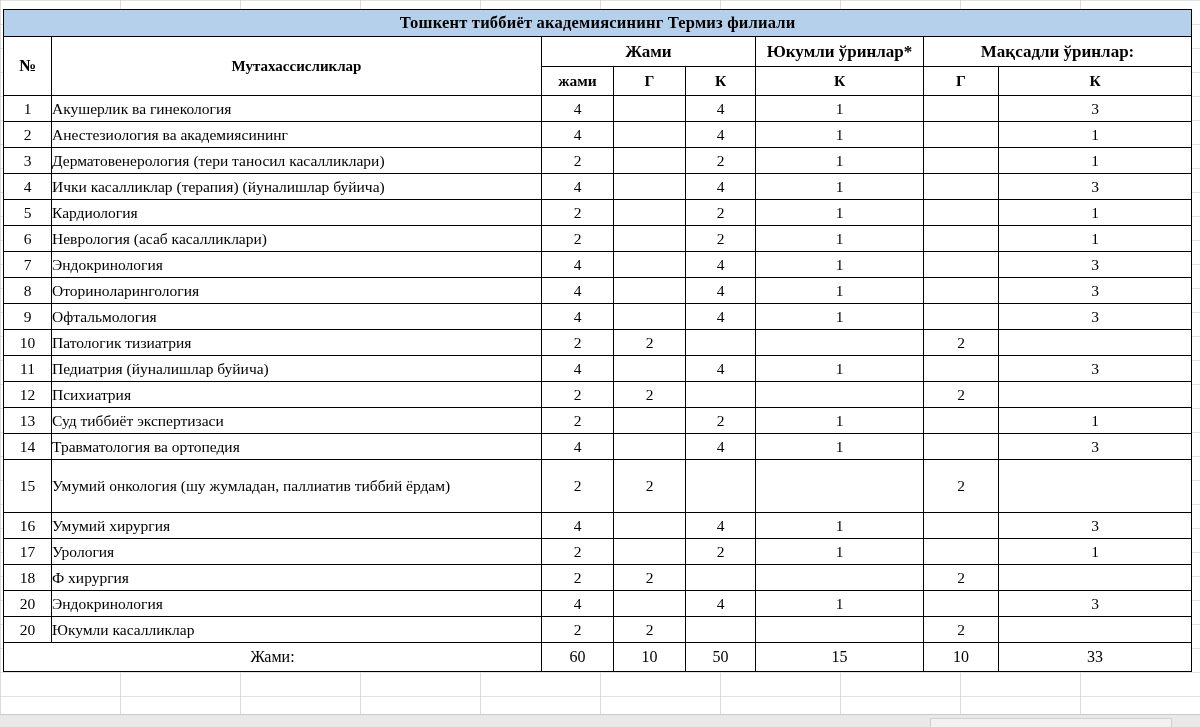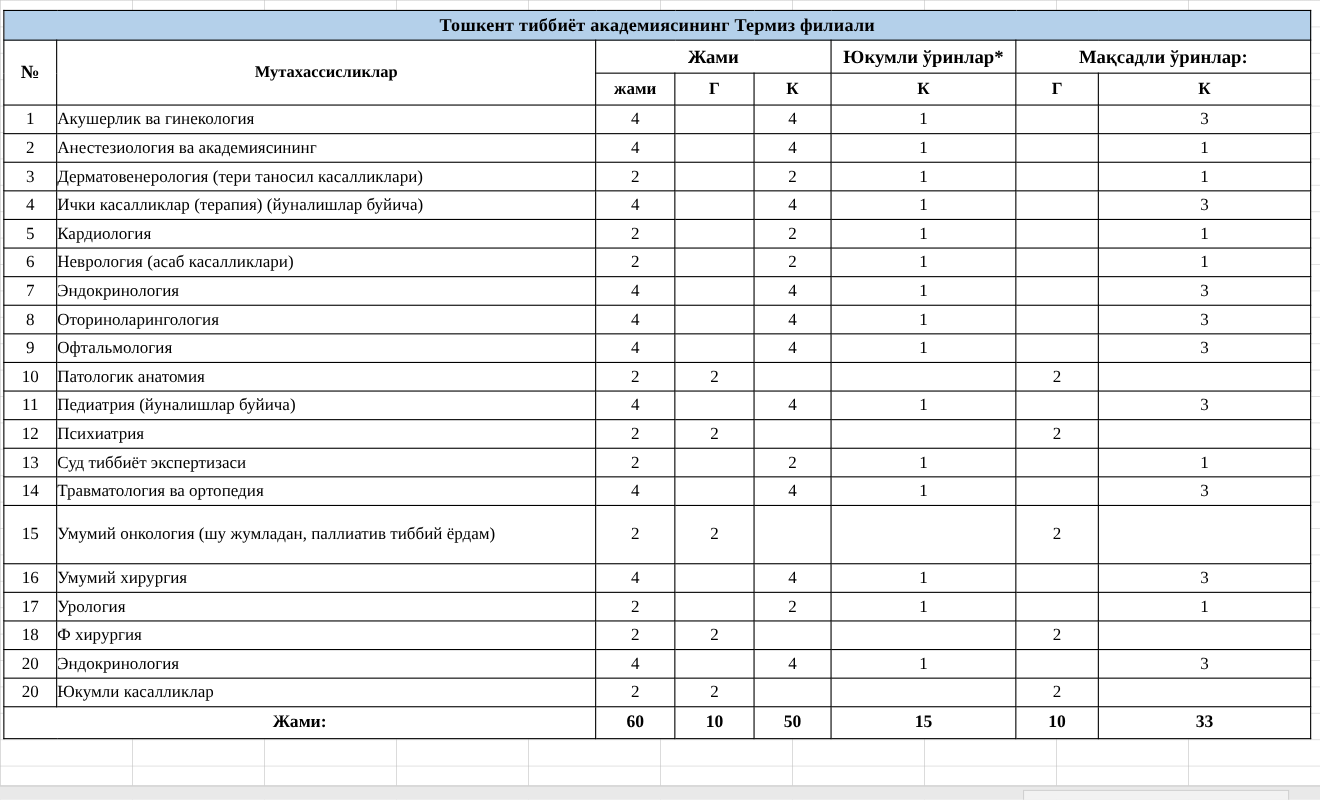--- a/index.html
+++ b/index.html
@@ -103,21 +103,21 @@
   }
   td.val {
     text-align: center;
     font-size: 15.5px;
   }
   tr.data-row > td { height: 25px; }
   tr.row-tall > td { height: 52px; }
 
   tr.total-row > td {
     height: 28px;
-    font-weight: bold;
+    font-weight: normal;
     font-size: 16px;
     text-align: center;
   }
   td.total-label {
     text-align: center;
     font-weight: bold;
     font-size: 16.5px;
   }
 
   
@@ -255,21 +255,21 @@
           <td class="spec">Офтальмология</td>
           <td class="val">4</td>
           <td class="val"></td>
           <td class="val">4</td>
           <td class="val">1</td>
           <td class="val"></td>
           <td class="val">3</td>
         </tr>
         <tr class="data-row">
           <td class="num-idx">10</td>
-          <td class="spec">Патологик анатомия</td>
+          <td class="spec">Патологик тизиатрия</td>
           <td class="val">2</td>
           <td class="val">2</td>
           <td class="val"></td>
           <td class="val"></td>
           <td class="val">2</td>
           <td class="val"></td>
         </tr>
         <tr class="data-row">
           <td class="num-idx">11</td>
           <td class="spec">Педиатрия (йуналишлар буйича)</td>

